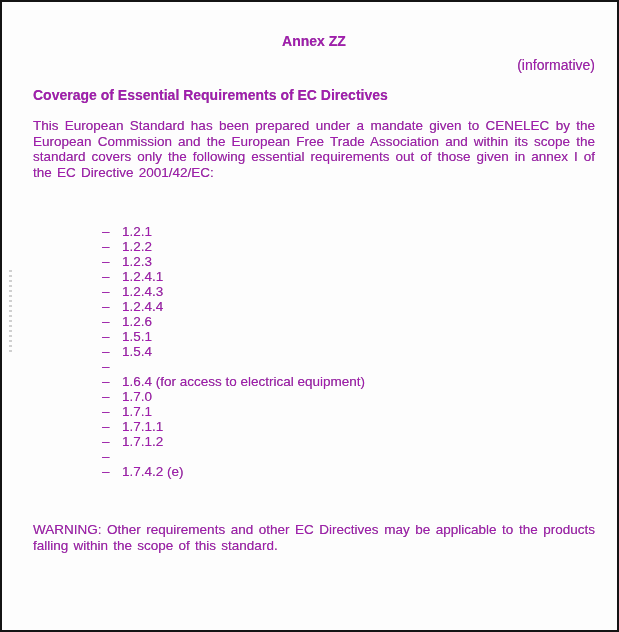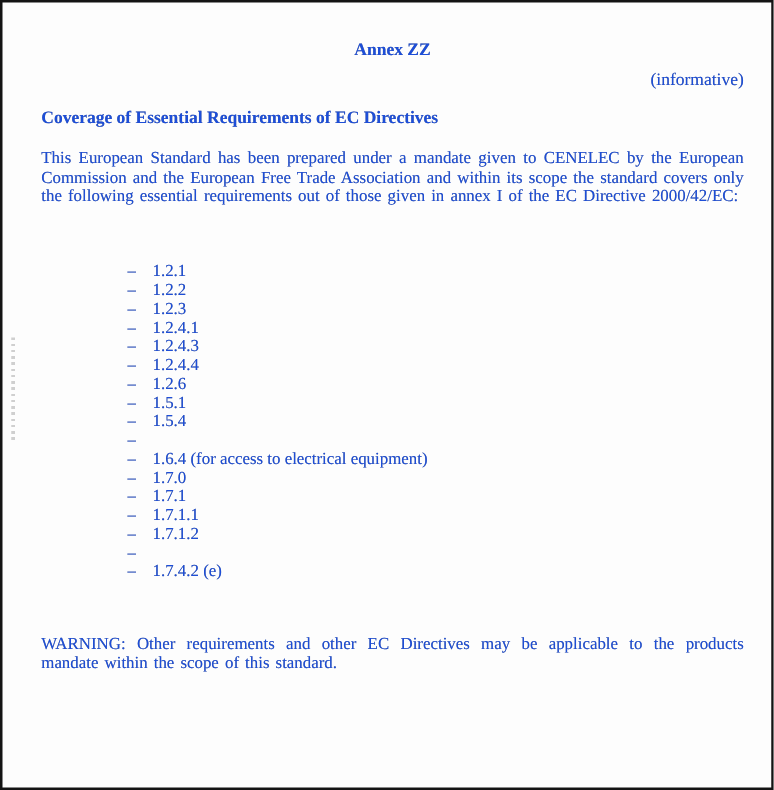--- a/index.html
+++ b/index.html
@@ -8,22 +8,22 @@
     background: #ffffff;
   }
   .page {
     position: relative;
     box-sizing: border-box;
     width: 619px;
     height: 632px;
     border: 2px solid #141414;
     background: #fdfdfd;
     overflow: hidden;
-    font-family: Liberation Serif, serif;
-    color: #1d4ed8;
+    font-family: Liberation Sans, sans-serif;
+    color: #a21caf;
     text-shadow: 0 0 0.5px rgba(43,43,43,0.5);
   }
   .title {
     font-size: 14px;
     line-height: 16px;
     font-weight: bold;
     text-align: center;
     margin: 31px 22px 0 31px;
   }
   .subtitle {
@@ -86,21 +86,21 @@
 <div class="page">
 
   <div class="scan-artifact"></div>
 
   <div class="title">Annex ZZ</div>
 
   <div class="subtitle">(informative)</div>
 
   <div class="heading">Coverage of Essential Requirements of EC Directives</div>
 
-  <p class="para para-intro">This European Standard has been prepared under a mandate given to CENELEC by the European Commission and the European Free Trade Association and within its scope the standard covers only the following essential requirements out of those given in annex I of the EC Directive 2000/42/EC:</p>
+  <p class="para para-intro">This European Standard has been prepared under a mandate given to CENELEC by the European Commission and the European Free Trade Association and within its scope the standard covers only the following essential requirements out of those given in annex I of the EC Directive 2001/42/EC:</p>
 
   <div class="req-list">
     <div class="req-item">
         <span class="req-dash">–</span>
         <span>1.2.1</span>
       </div>
     <div class="req-item">
         <span class="req-dash">–</span>
         <span>1.2.2</span>
       </div>
@@ -158,15 +158,15 @@
     <div class="req-item">
         <span class="req-dash">–</span>
       </div>
     <div class="req-item">
         <span class="req-dash">–</span>
         <span>1.7.4.2 (e)</span>
       </div>
   </div>
 
 
-  <p class="para para-warning">WARNING: Other requirements and other EC Directives may be applicable to the products mandate within the scope of this standard.</p>
+  <p class="para para-warning">WARNING: Other requirements and other EC Directives may be applicable to the products falling within the scope of this standard.</p>
 
 </div>
 
 </body></html>

